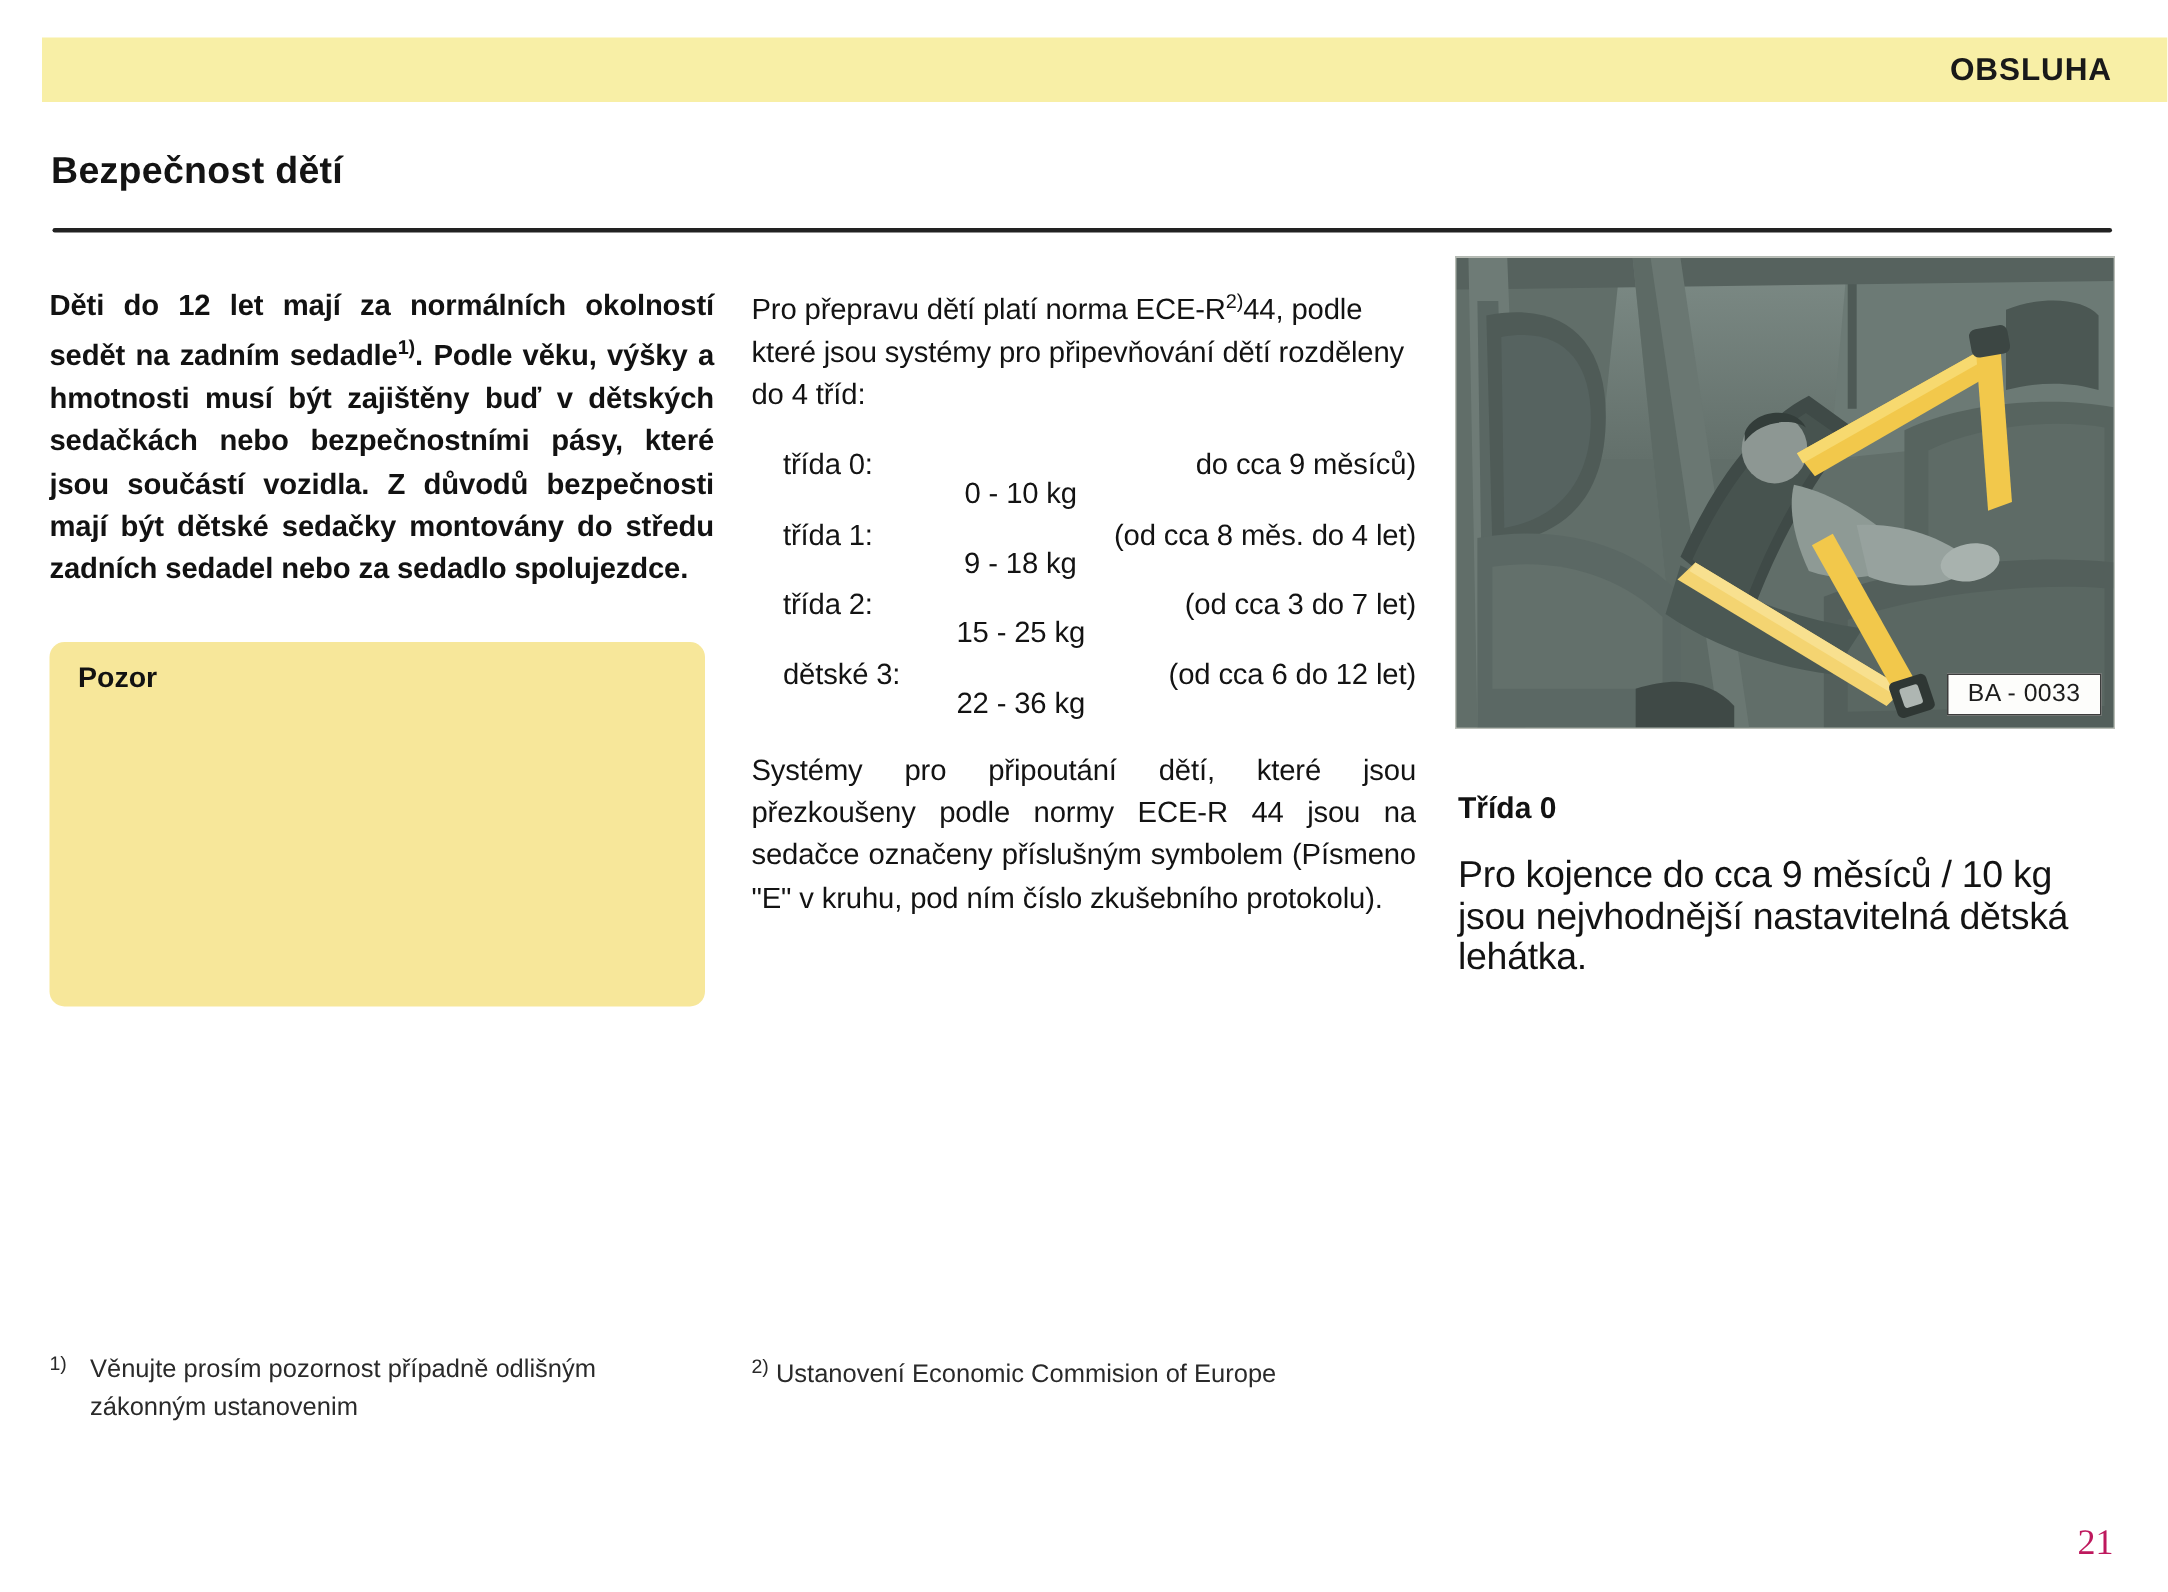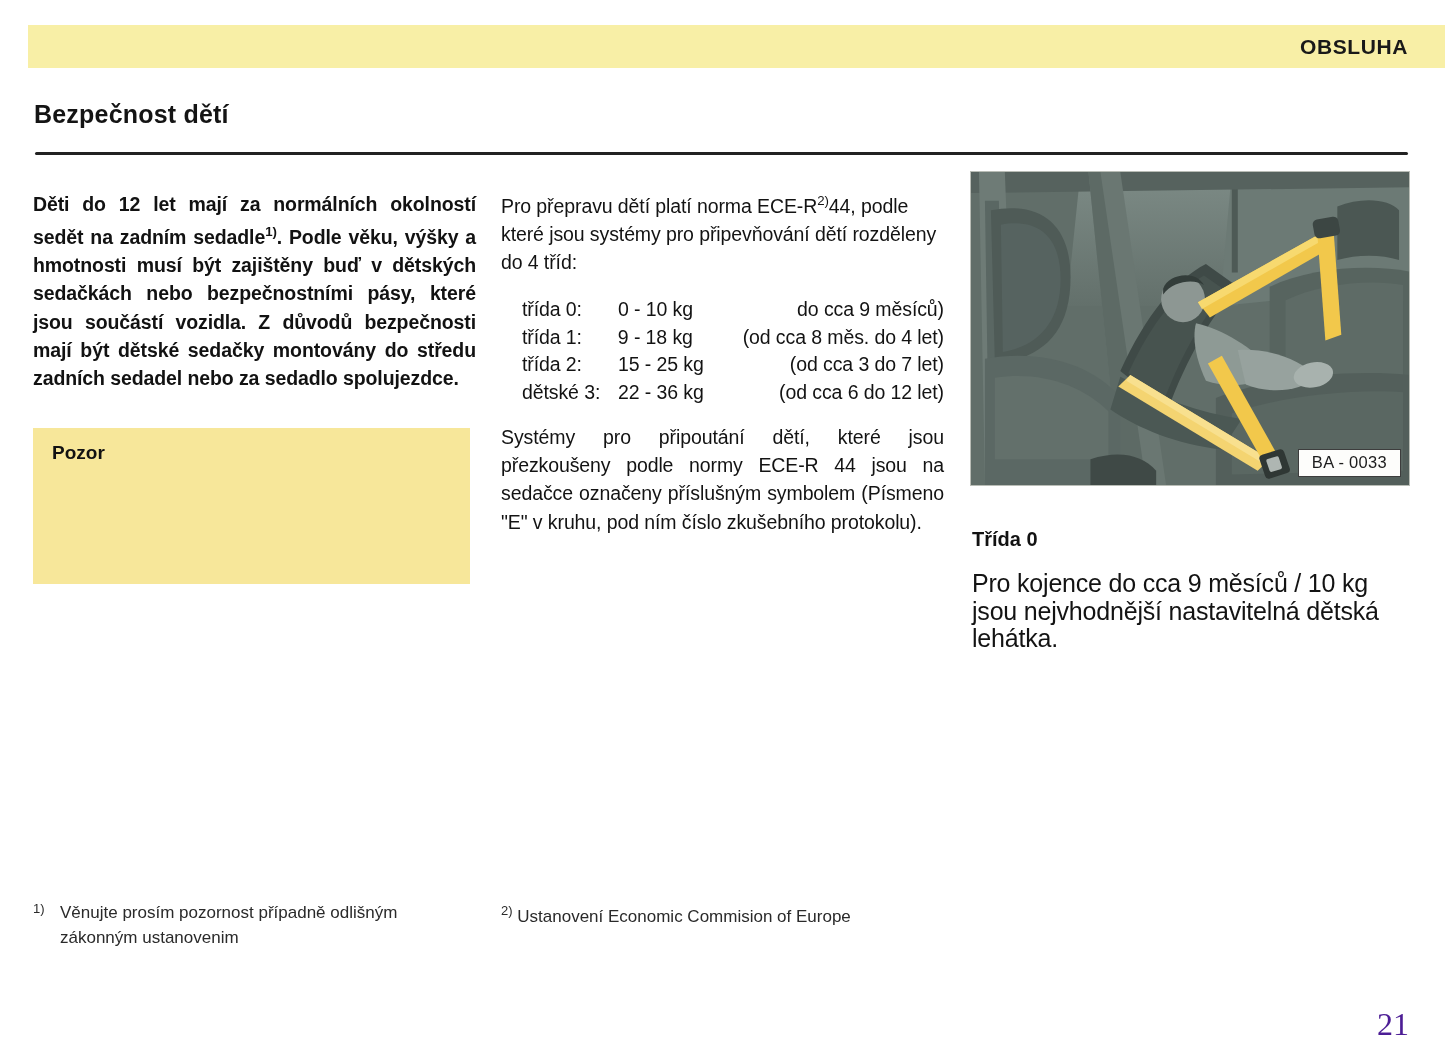--- a/index.html
+++ b/index.html
@@ -47,42 +47,43 @@
     font-size:19.5px;font-weight:normal;line-height:28.4px;
     text-align:justify;color:#131313;letter-spacing:-0.1px;
   }
   .body-reg.p2{margin-top:17px;}
   .body-reg.p3{margin-top:16px;}
   .nojust{text-align:left;}
   sup{font-size:.68em;vertical-align:super;font-weight:inherit;}
 
   
   .warn-box{
-    position:absolute;left:33px;top:428px;width:437px;height:156px;
+    position:absolute;left:33px;top:428px;width:437px;height:243px;
     background:#f7e79a;
+    border-radius:10px;
   }
   .warn-inner{
     position:absolute;left:19px;right:16px;top:12px;
   }
   .warn-title{
     font-size:19px;font-weight:bold;line-height:25px;color:#121212;
   }
   .warn-text{
     font-size:19.5px;font-weight:bold;line-height:28.2px;
     text-align:justify;color:#121212;letter-spacing:-0.1px;
   }
 
   
   .class-list{margin-top:16px;}
   .class-row{
     font-size:19.5px;line-height:27.6px;color:#131313;
     display:flex;white-space:pre;letter-spacing:-0.1px;
   }
   .class-row .c-label{width:96px;display:inline-block;margin-left:21px;}
-  .class-row .c-weight{width:125px;display:inline-block;text-align:left;}
+  .class-row .c-weight{width:125px;display:inline-block;text-align:center;margin-top:19px;}
   .class-row .c-age{flex:1;text-align:right;display:inline-block;}
 
   
   .figure{
     position:absolute;left:0;top:1px;width:440px;height:315px;
     border:1px solid #b9bdb6;box-sizing:border-box;overflow:hidden;
     background:#5d6a64;
   }
   .figure svg{display:block;width:100%;height:100%;}
   .fig-code{
@@ -110,21 +111,21 @@
   .footnote-2{
     position:absolute;left:501px;top:898px;width:470px;
     font-size:17px;line-height:25px;color:#2a2a2a;
   }
   .footnote-2 .fn-mark{font-size:13px;vertical-align:super;}
 
   
   .page-number{
     position:absolute;right:36px;bottom:18px;
     font-family:"Liberation Serif", serif;
-    font-size:32px;color:#4c1d95;
+    font-size:24px;color:#be185d;
   }
 </style>
 </head>
 <body>
 
 <div class="page">
 
   <div class="header-band">
     <div class="title">OBSLUHA</div>
   </div>

